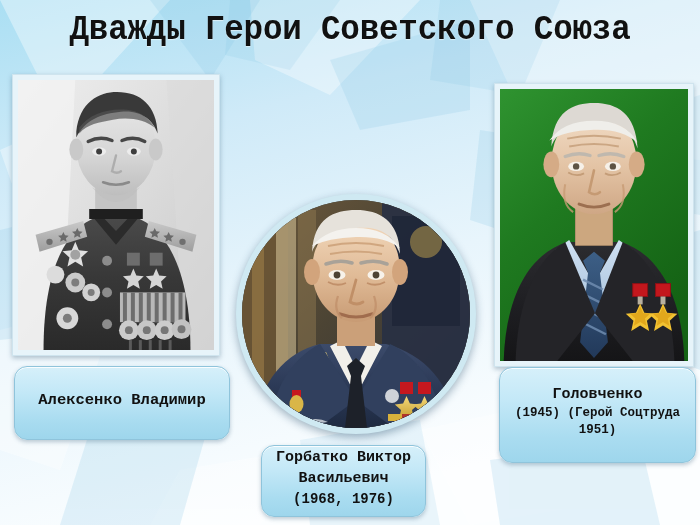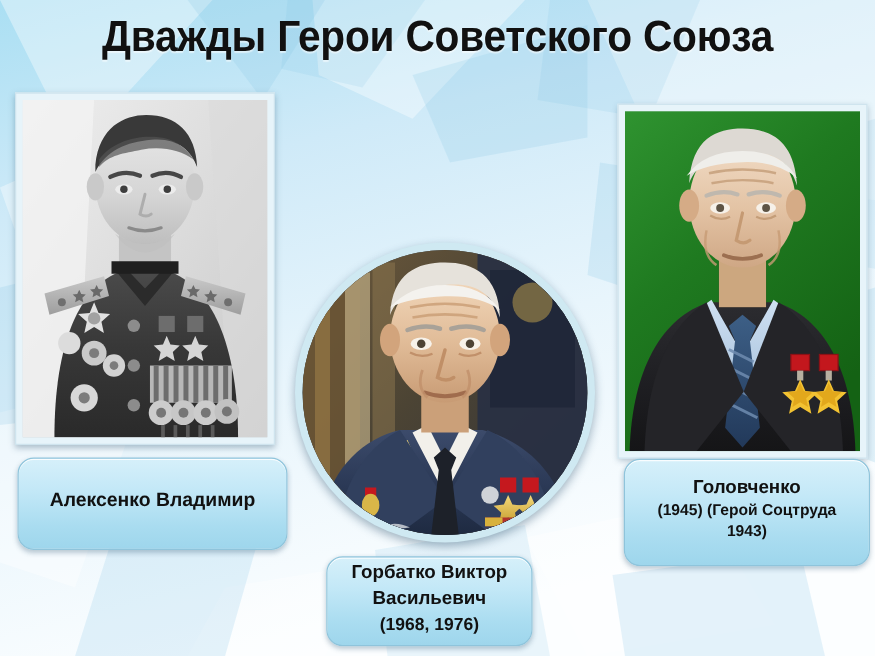--- a/index.html
+++ b/index.html
@@ -13,20 +13,21 @@
     font-family: "Liberation Sans", "DejaVu Sans", sans-serif;
   }
 
   
   .slide {
     position: relative;
     width: 700px;
     height: 525px;
     overflow: hidden;
     background: linear-gradient(170deg, #b9e2f5 0%, #d4edf9 22%, #e6f4fb 48%, #f2f9fd 70%, #fafdfe 100%);
+    font-family: Liberation Mono, monospace;
   }
 
   
   .bg-layer {
     position: absolute;
     inset: 0;
     overflow: hidden;
     pointer-events: none;
   }
   .bg-layer svg { display: block; width: 700px; height: 525px; }
@@ -123,21 +124,21 @@
     font-weight: bold;
   }
   .cap-dates {
     font-size: 14px;
     line-height: 19px;
     font-weight: bold;
   }
 
   #caption-1 { left: 14px;  top: 366px; width: 216px; height: 74px; }
   #caption-2 { left: 261px; top: 445px; width: 165px; height: 72px; }
-  #caption-3 { left: 499px; top: 367px; width: 197px; height: 86px; }
+  #caption-3 { left: 499px; top: 367px; width: 197px; height: 96px; }
   #caption-3 .cap-name { font-size: 15px; line-height: 20px; }
   #caption-3 .cap-dates { font-size: 12.5px; line-height: 17px; }
   #caption-2 .cap-name { font-size: 15px; line-height: 21px; }
   #caption-2 .cap-dates { font-size: 14px; line-height: 20px; }
 
   
   .portrait-svg { position: absolute; inset: 0; width: 100%; height: 100%; display: block; }
 </style>
 </head>
 <body>
@@ -541,16 +542,16 @@
 
   <div class="caption" id="caption-2">
     <div class="cap-name">Горбатко Виктор</div>
     <div class="cap-name">Васильевич</div>
     <div class="cap-dates">(1968, 1976)</div>
   </div>
 
   <div class="caption" id="caption-3">
     <div class="cap-name">Головченко</div>
     <div class="cap-dates">(1945) (Герой Соцтруда</div>
-    <div class="cap-dates">1943)</div>
+    <div class="cap-dates">1951)</div>
   </div>
 
 </div>
 
 </body></html>

